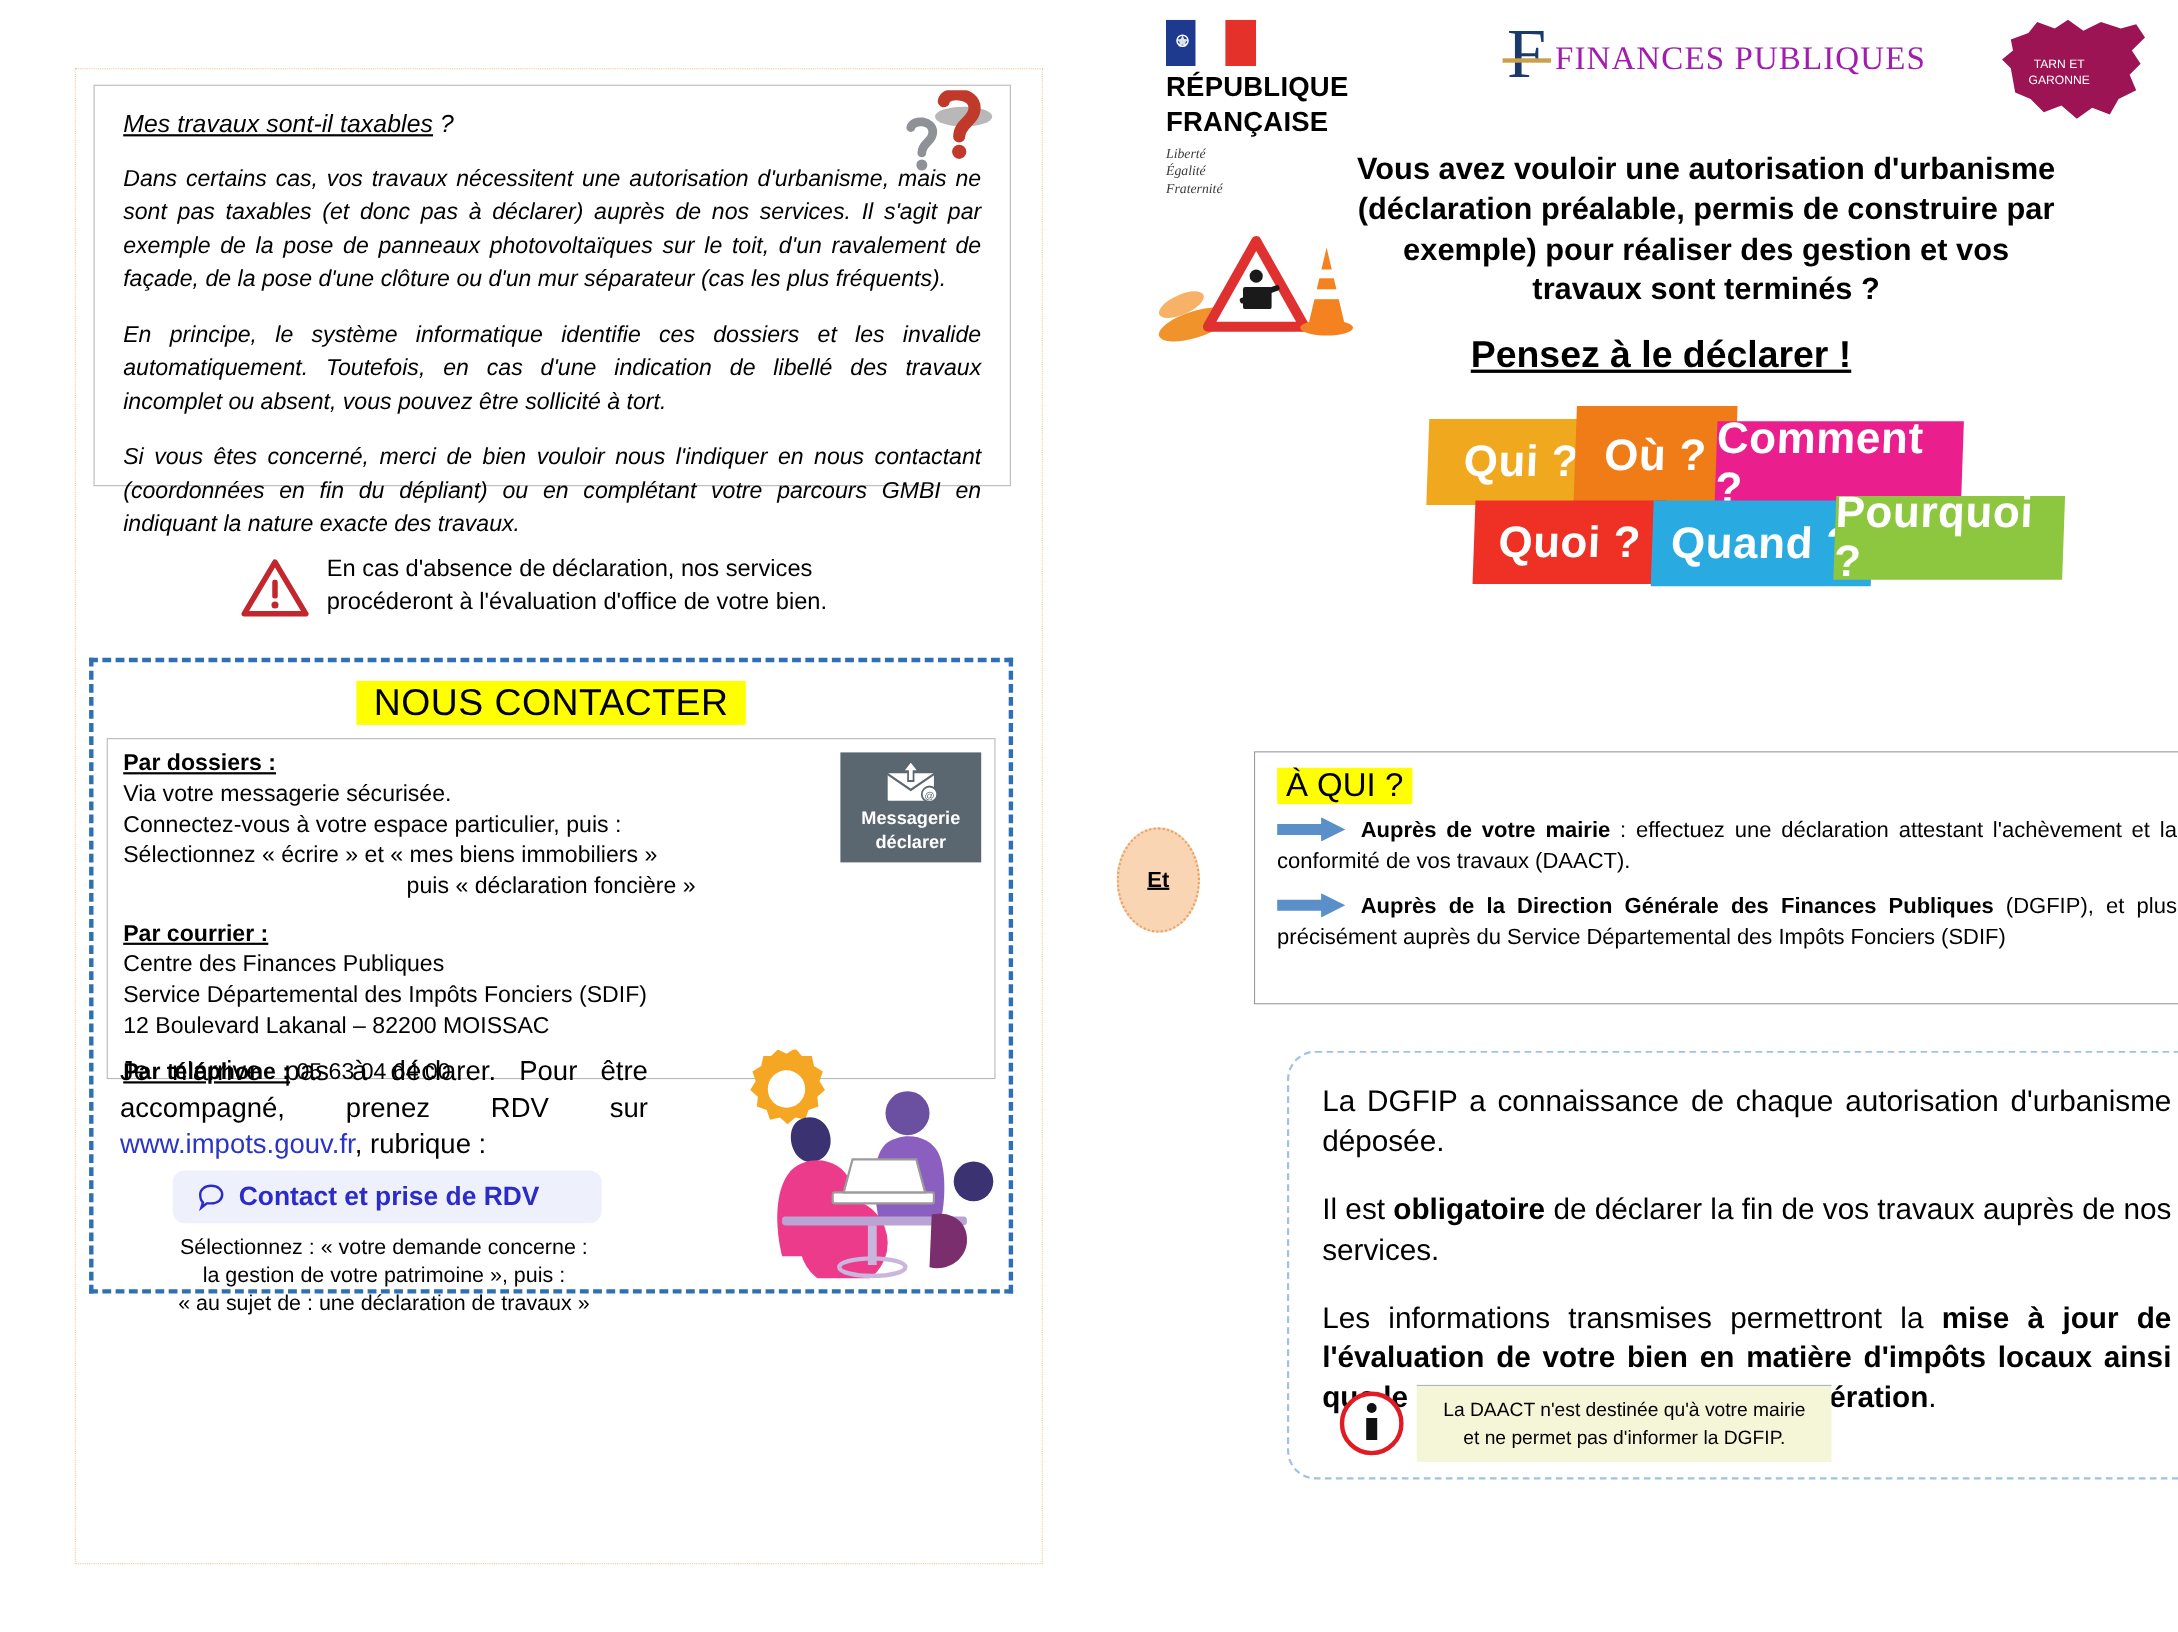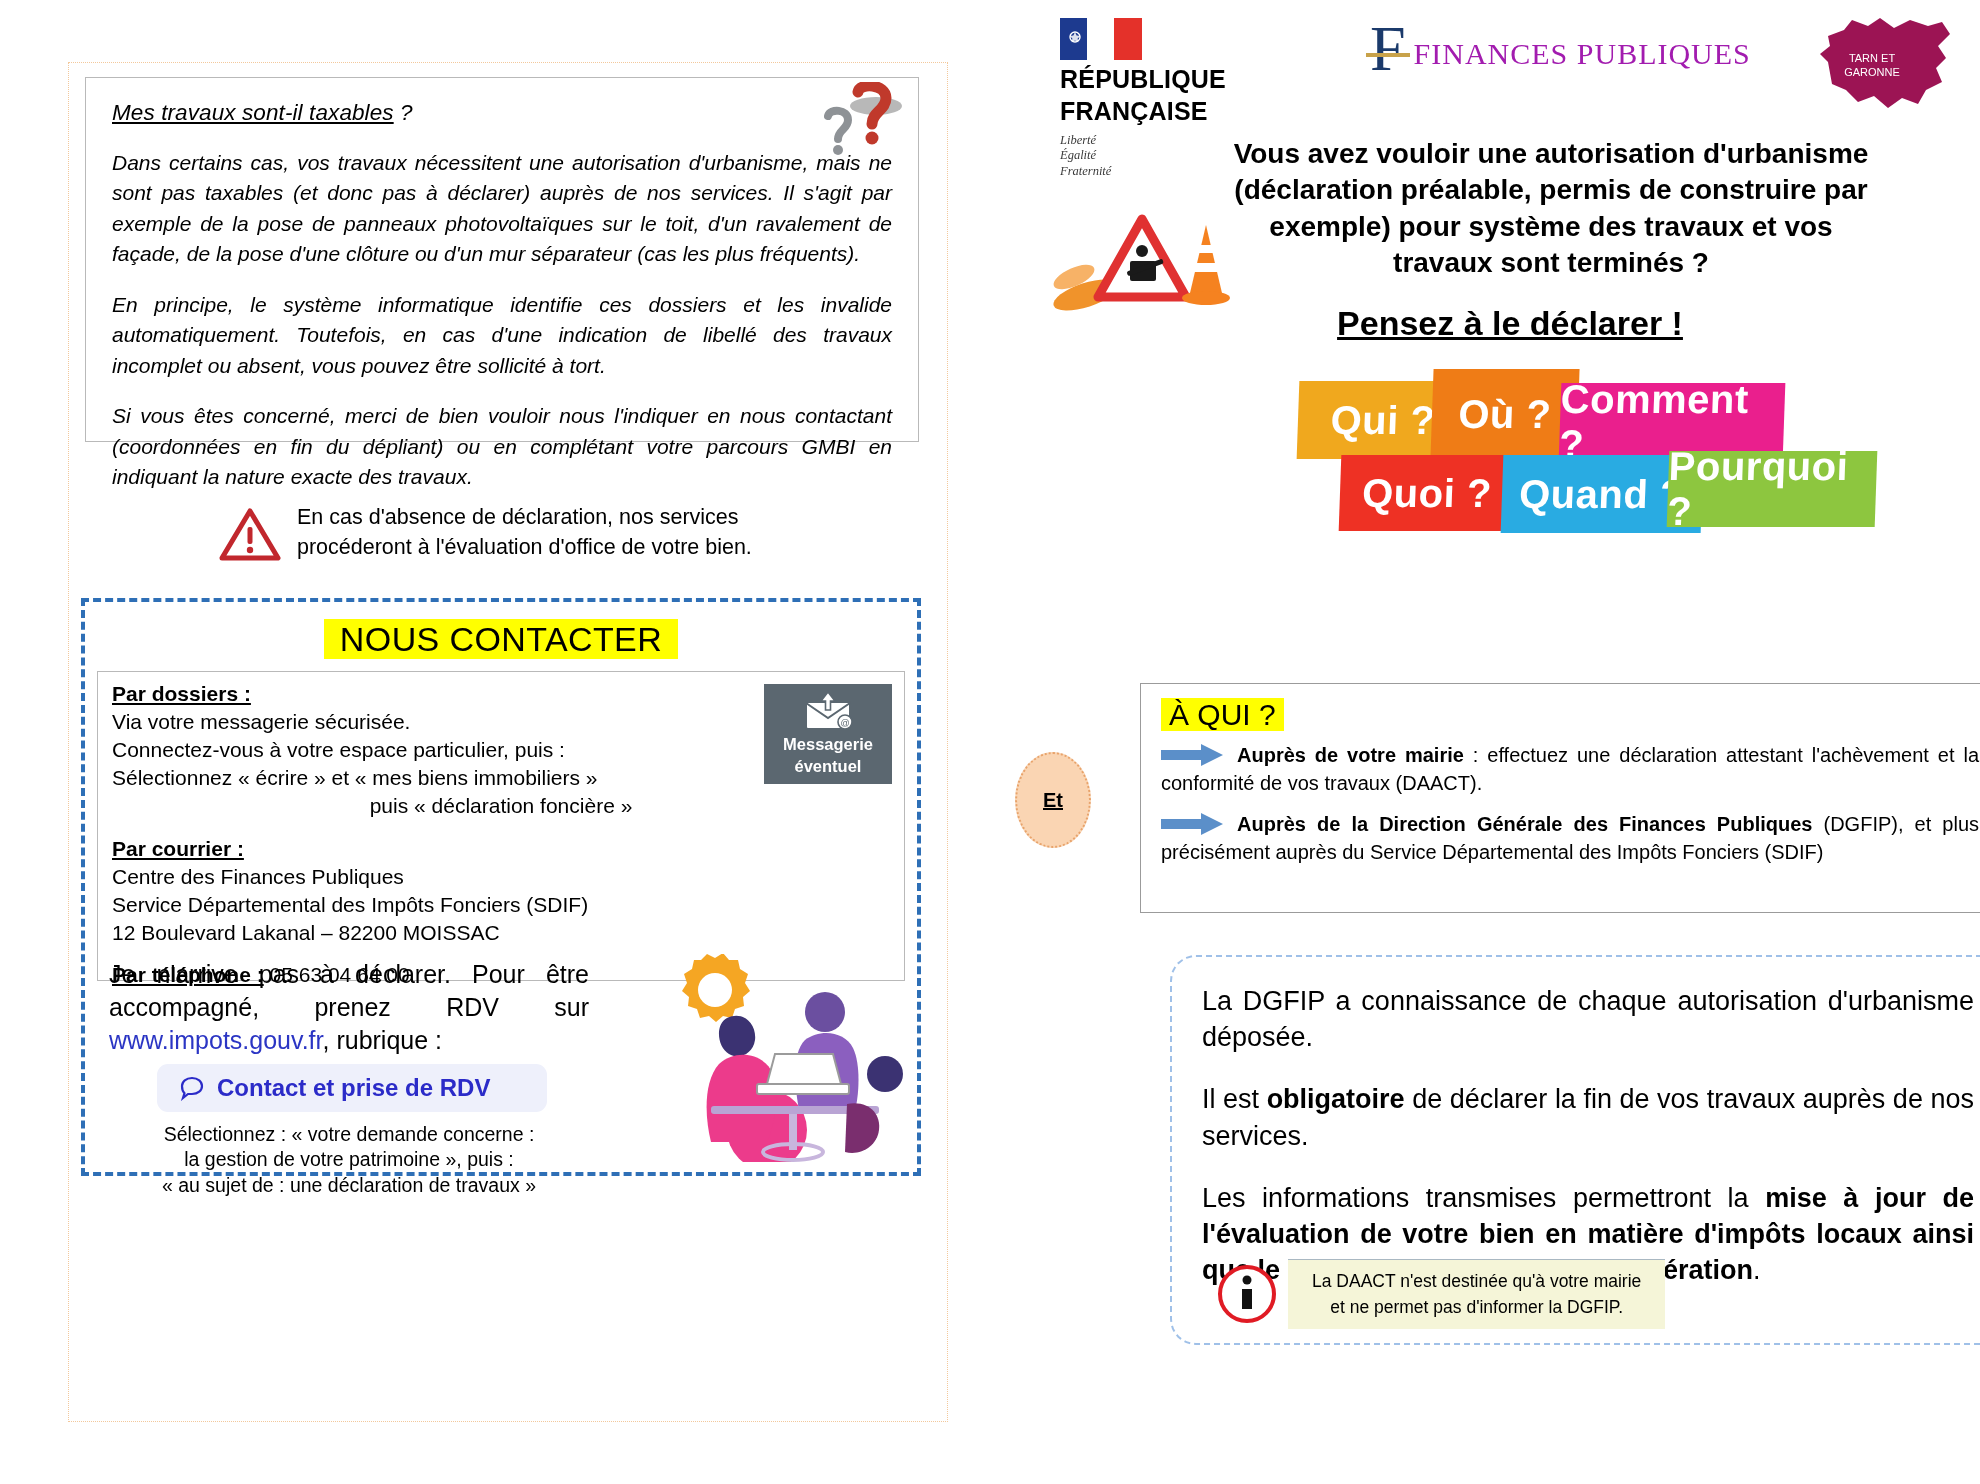--- a/index.html
+++ b/index.html
@@ -214,21 +214,21 @@
 
         <div class="msg-badge">
           <svg width="52" height="42" viewBox="0 0 52 42">
             <rect x="4" y="12" width="44" height="27" rx="2" fill="#ffffff" stroke="#5b6770" stroke-width="2"></rect>
             <path d="M4 13 L26 28 L48 13" fill="none" stroke="#5b6770" stroke-width="2"></path>
             <path d="M26 2 L19 11 L23.5 11 L23.5 20 L28.5 20 L28.5 11 L33 11 Z" fill="#ffffff" stroke="#5b6770" stroke-width="1.6"></path>
             <circle cx="43" cy="32" r="7" fill="#ffffff" stroke="#5b6770" stroke-width="1.6"></circle>
             <text x="43" y="36" font-size="9" text-anchor="middle" fill="#5b6770" font-family="Liberation Sans, sans-serif">@</text>
           </svg>
           <div class="cap">Messagerie</div>
-          <div class="cap">éventuel</div>
+          <div class="cap">déclarer</div>
         </div>
 
         <div class="blk">
           <p class="lbl">Par dossiers :</p>
           <p class="ln">Via votre messagerie sécurisée.</p>
           <p class="ln">Connectez-vous à votre espace particulier, puis :</p>
           <p class="ln">Sélectionnez « écrire » et « mes biens immobiliers »</p>
           <p class="ln center">puis  « déclaration foncière »</p>
         </div>
 
@@ -315,21 +315,21 @@
           <path d="M18 52 L10 44 L20 36 L18 26 L34 20 L42 10 L58 16 L70 8 L84 18 L100 10 L118 16 L132 12 L140 24 L128 36 L136 48 L126 58 L132 72 L116 80 L108 94 L92 88 L78 98 L64 86 L48 92 L36 80 L22 74 Z" fill="#9c1454"></path>
           <text x="62" y="52" font-size="11" fill="#ffffff" font-family="Liberation Sans, sans-serif" text-anchor="middle">TARN ET</text>
           <text x="62" y="66" font-size="11" fill="#ffffff" font-family="Liberation Sans, sans-serif" text-anchor="middle">GARONNE</text>
         </svg>
       </div>
     </div>
 
     <div class="head-title">
       <div>Vous avez vouloir une autorisation d'urbanisme</div>
       <div>(déclaration préalable, permis de construire par</div>
-      <div>exemple) pour système des travaux et vos</div>
+      <div>exemple) pour réaliser des gestion et vos</div>
       <div>travaux sont terminés ?</div>
     </div>
 
     <div class="pensez">Pensez à le déclarer !</div>
 
     <svg class="works-ico" viewBox="0 0 190 110">
       <ellipse cx="36" cy="90" rx="34" ry="12" fill="#f0932b" transform="rotate(-18 36 90)"></ellipse>
       <ellipse cx="24" cy="72" rx="22" ry="9" fill="#f7b267" transform="rotate(-24 24 72)"></ellipse>
       <path d="M92 14 L136 92 L48 92 Z" fill="#ffffff" stroke="#e03131" stroke-width="9" stroke-linejoin="round"></path>
       <g fill="#1a1a1a">

